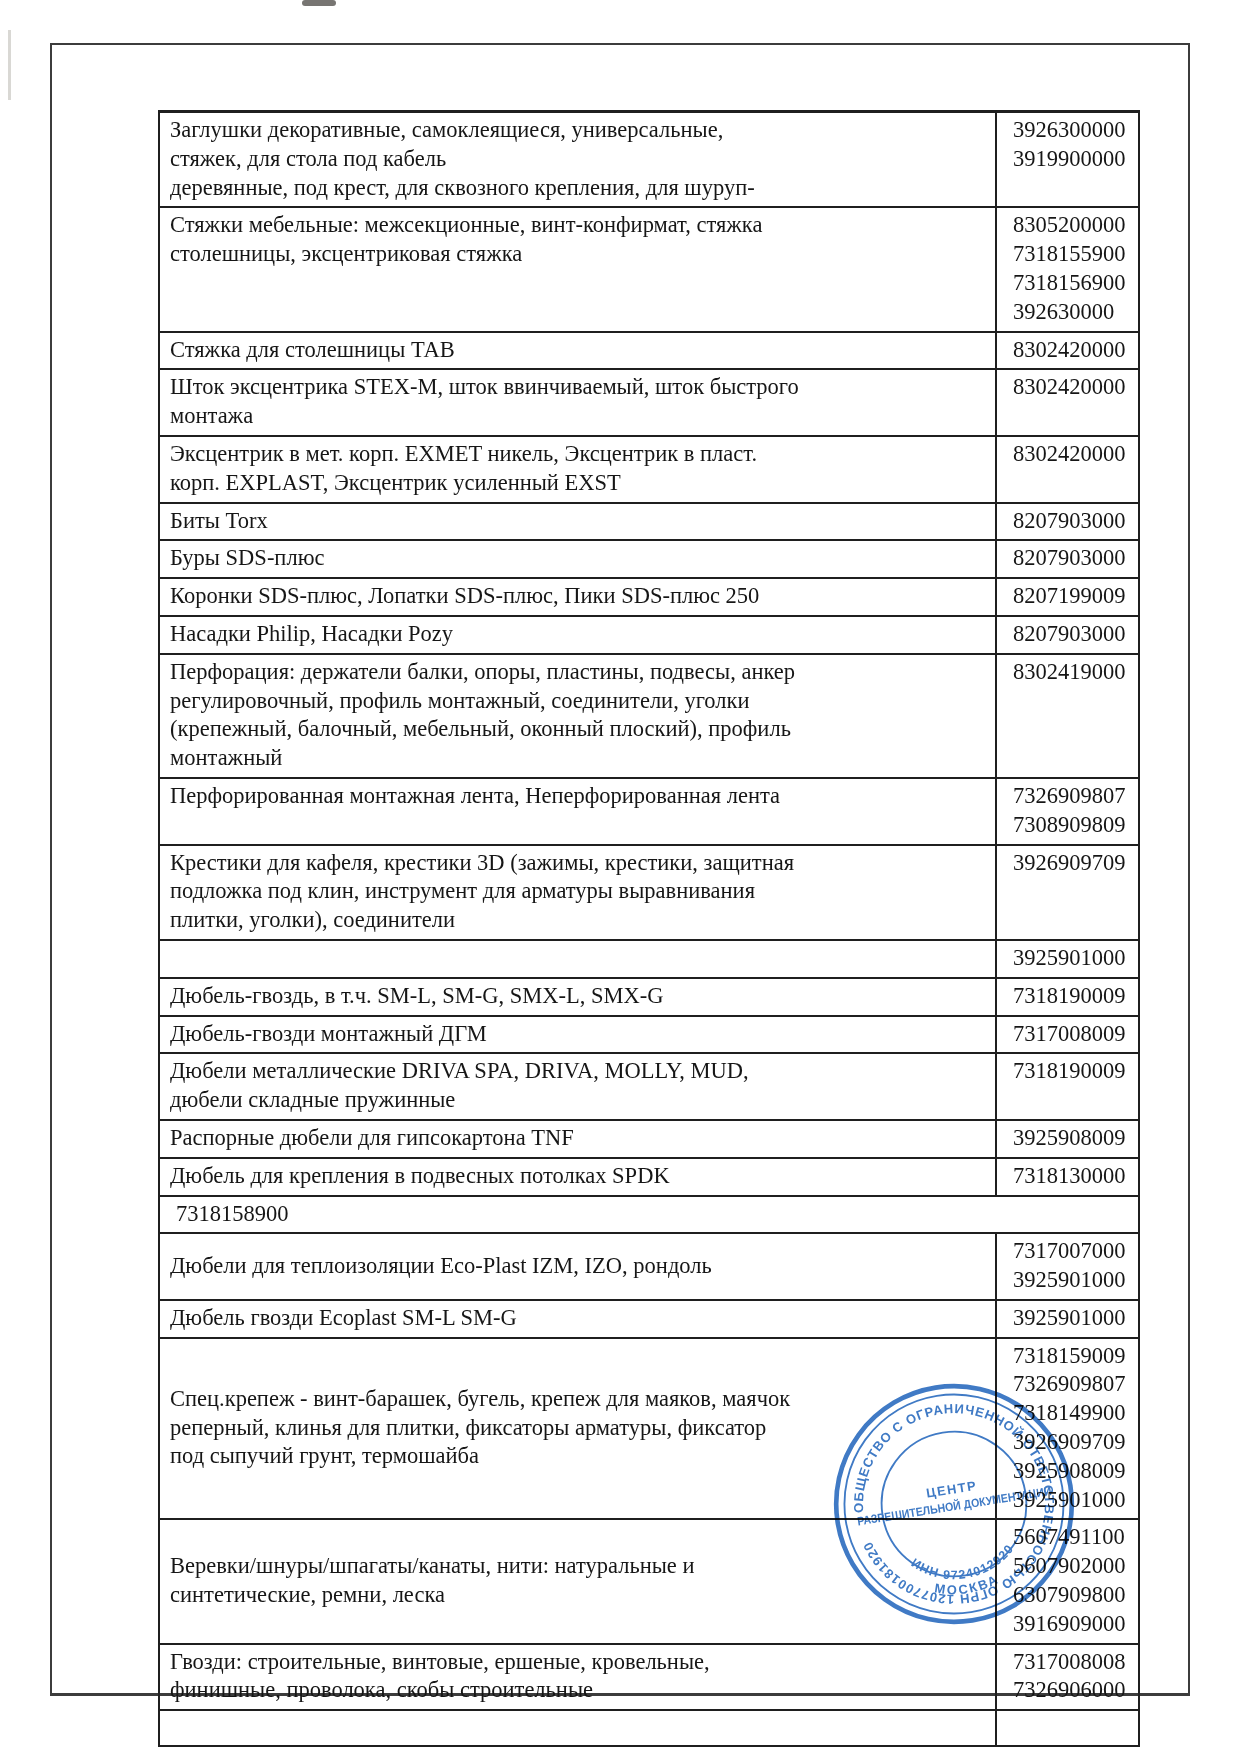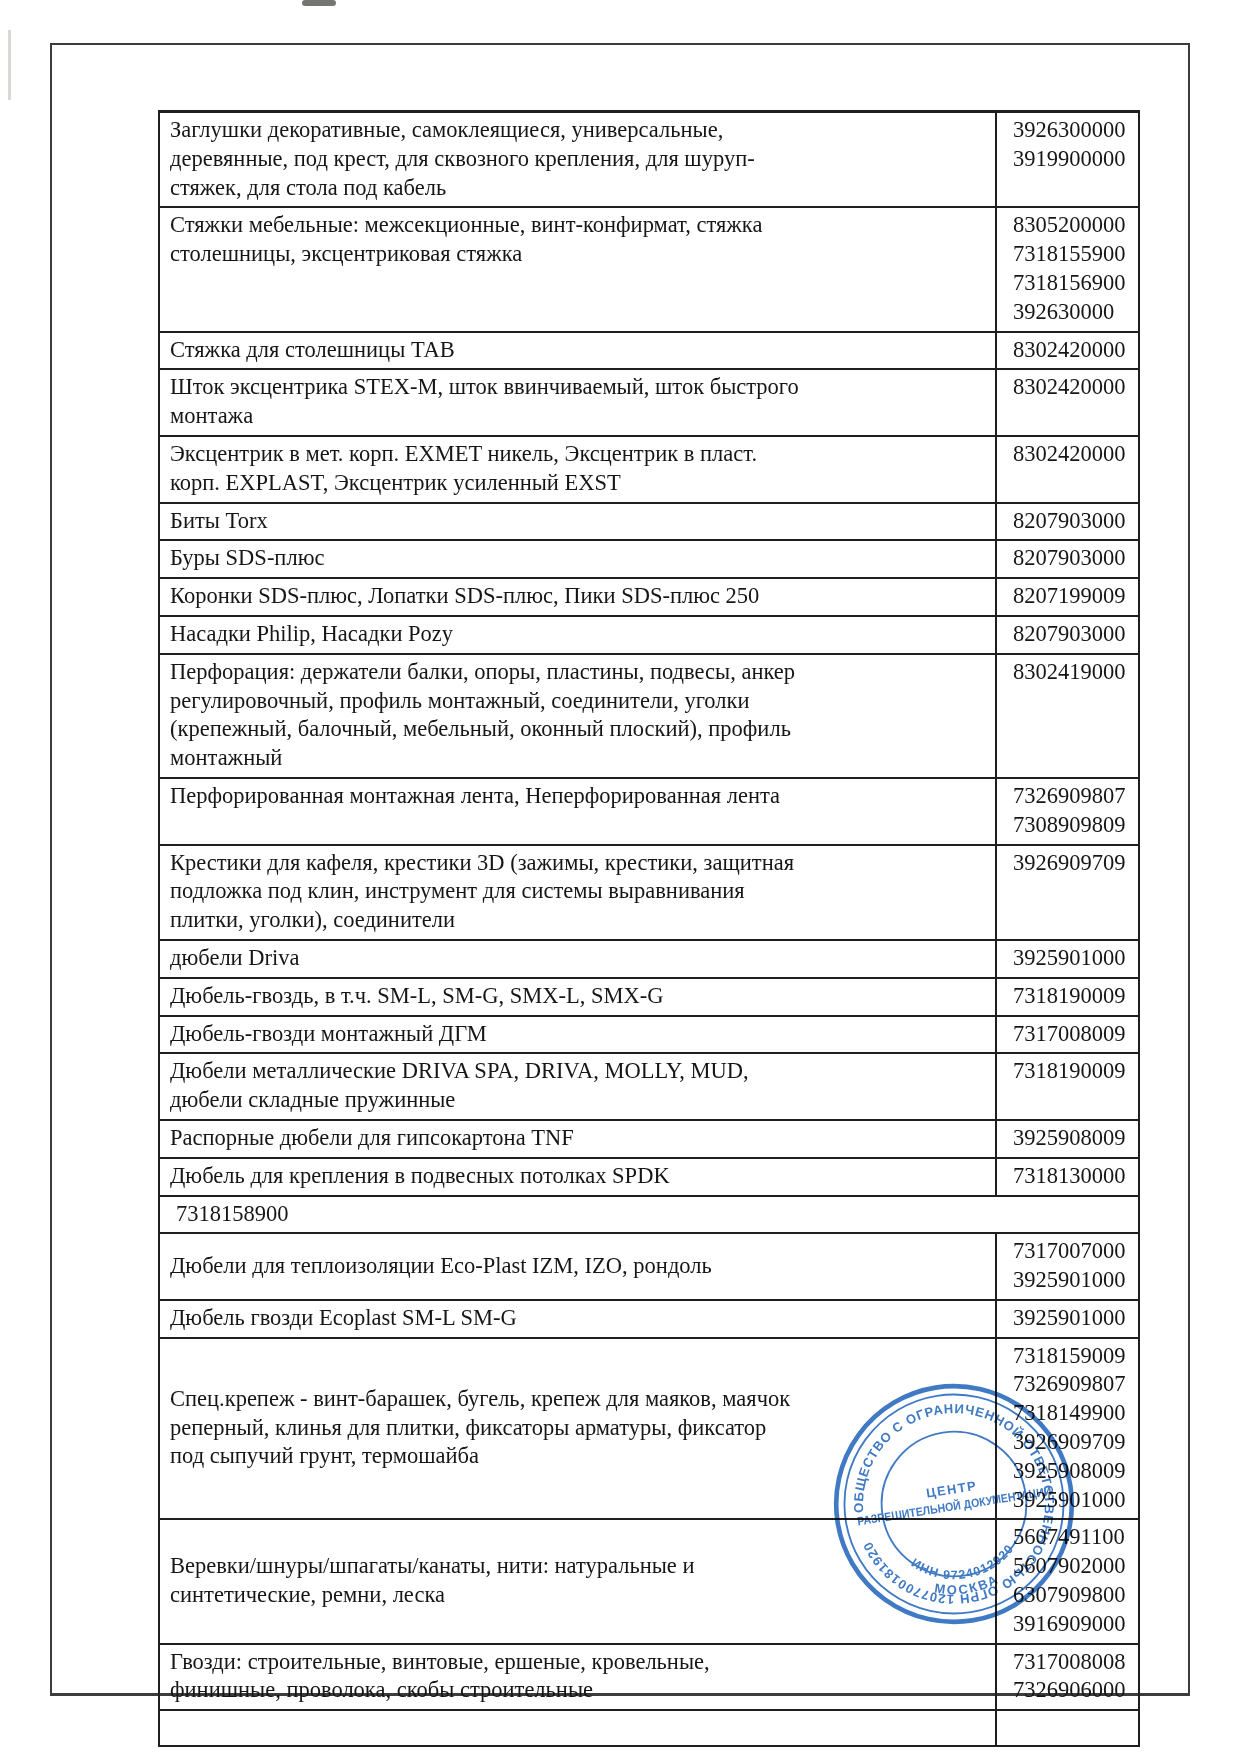--- a/index.html
+++ b/index.html
@@ -49,22 +49,22 @@
 
 <div class="smudge"></div>
 <div class="edge-shadow"></div>
 
 <div class="frame"></div>
 
 <div class="codes-table">
     <div class="row">
       <div class="cell desc">
         <div class="line">Заглушки декоративные, самоклеящиеся, универсальные,</div>
+        <div class="line">стяжек, для стола под кабель</div>
         <div class="line">деревянные, под крест, для сквозного крепления, для шуруп-</div>
-        <div class="line">стяжек, для стола под кабель</div>
       </div>
       <div class="cell codes">
         <div class="line">3926300000</div>
         <div class="line">3919900000</div>
       </div>
     </div>
     <div class="row">
       <div class="cell desc">
         <div class="line">Стяжки мебельные: межсекционные, винт-конфирмат, стяжка</div>
         <div class="line">столешницы, эксцентриковая стяжка</div>
@@ -150,30 +150,29 @@
         <div class="line">Перфорированная монтажная лента, Неперфорированная лента</div>
       </div>
       <div class="cell codes">
         <div class="line">7326909807</div>
         <div class="line">7308909809</div>
       </div>
     </div>
     <div class="row">
       <div class="cell desc">
         <div class="line">Крестики для кафеля, крестики 3D (зажимы, крестики, защитная</div>
-        <div class="line">подложка под клин, инструмент для системы выравнивания</div>
+        <div class="line">подложка под клин, инструмент для арматуры выравнивания</div>
         <div class="line">плитки, уголки), соединители</div>
       </div>
       <div class="cell codes">
         <div class="line">3926909709</div>
       </div>
     </div>
     <div class="row">
       <div class="cell desc">
-        <div class="line">дюбели Driva</div>
       </div>
       <div class="cell codes">
         <div class="line">3925901000</div>
       </div>
     </div>
     <div class="row">
       <div class="cell desc">
         <div class="line">Дюбель-гвоздь, в т.ч. SM-L, SM-G, SMX-L, SMX-G</div>
       </div>
       <div class="cell codes">

